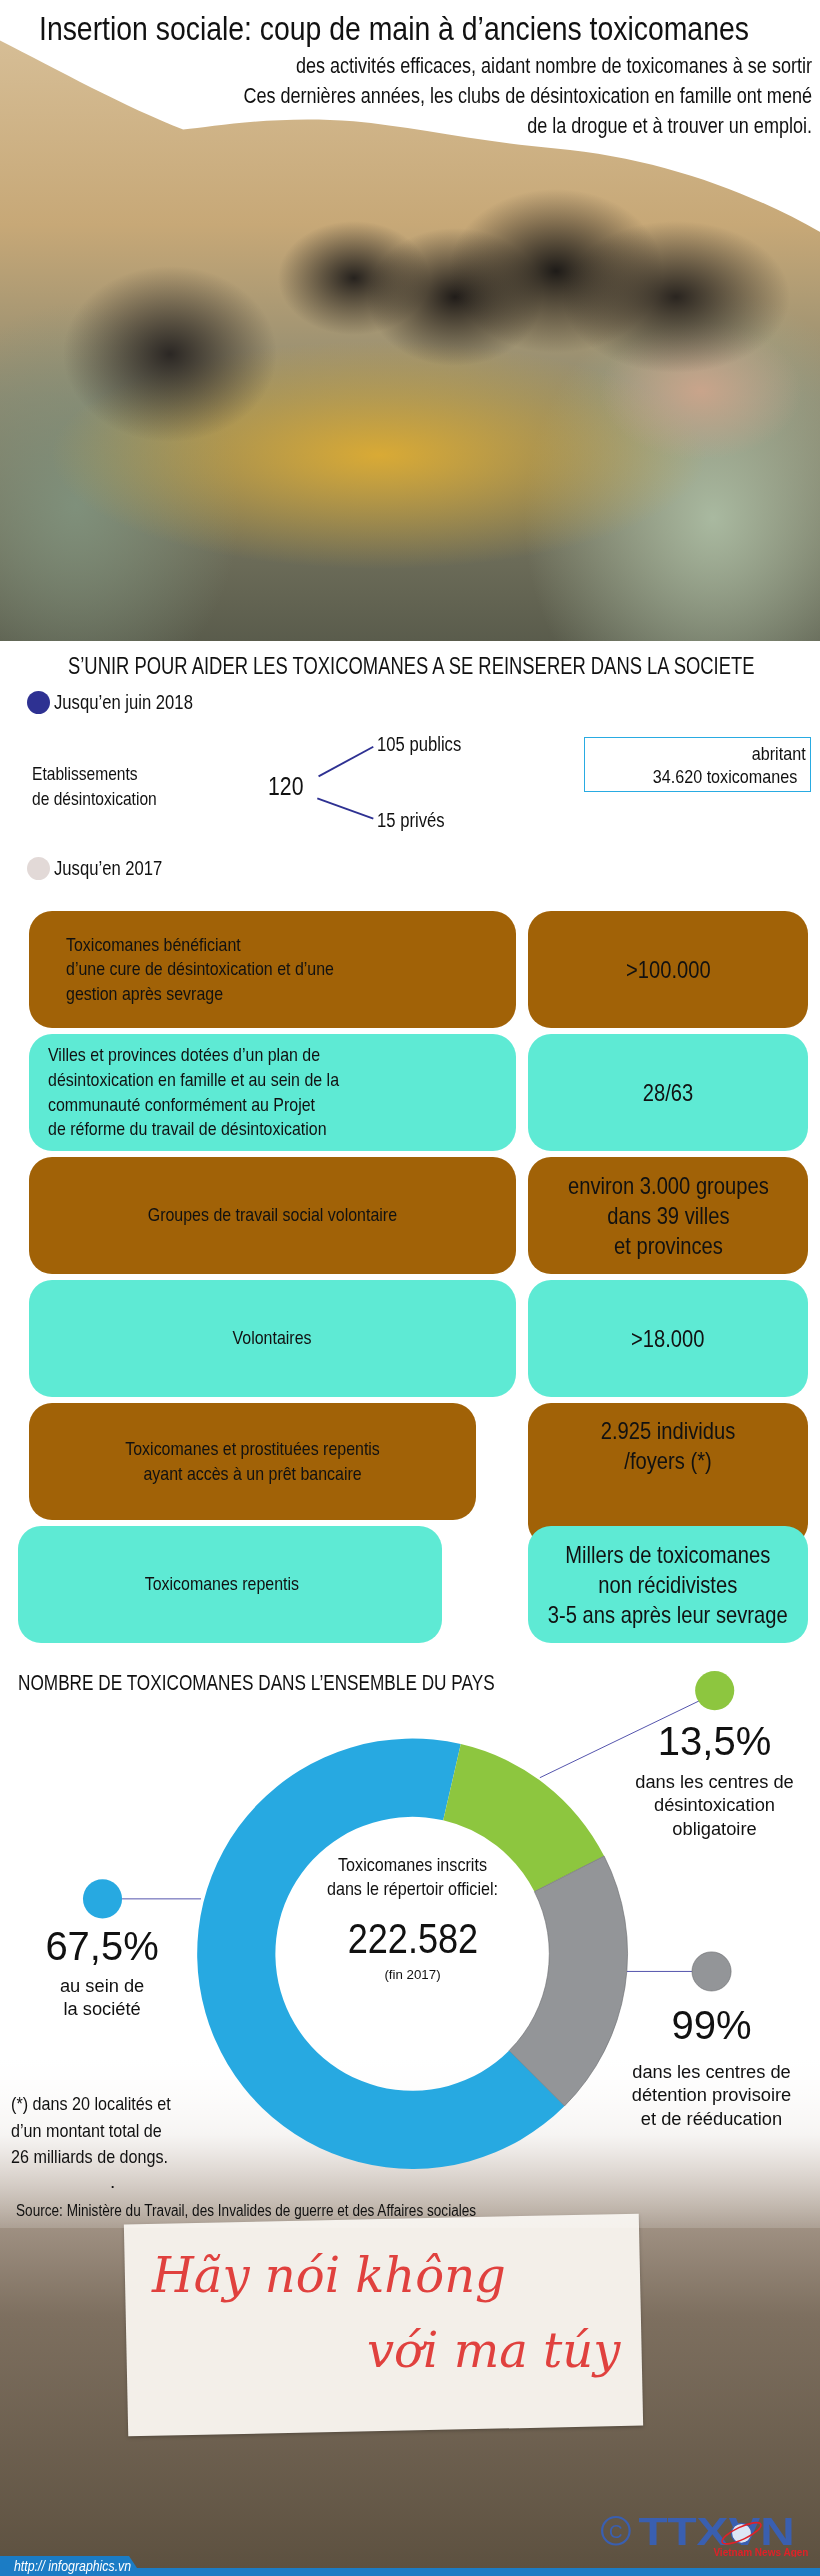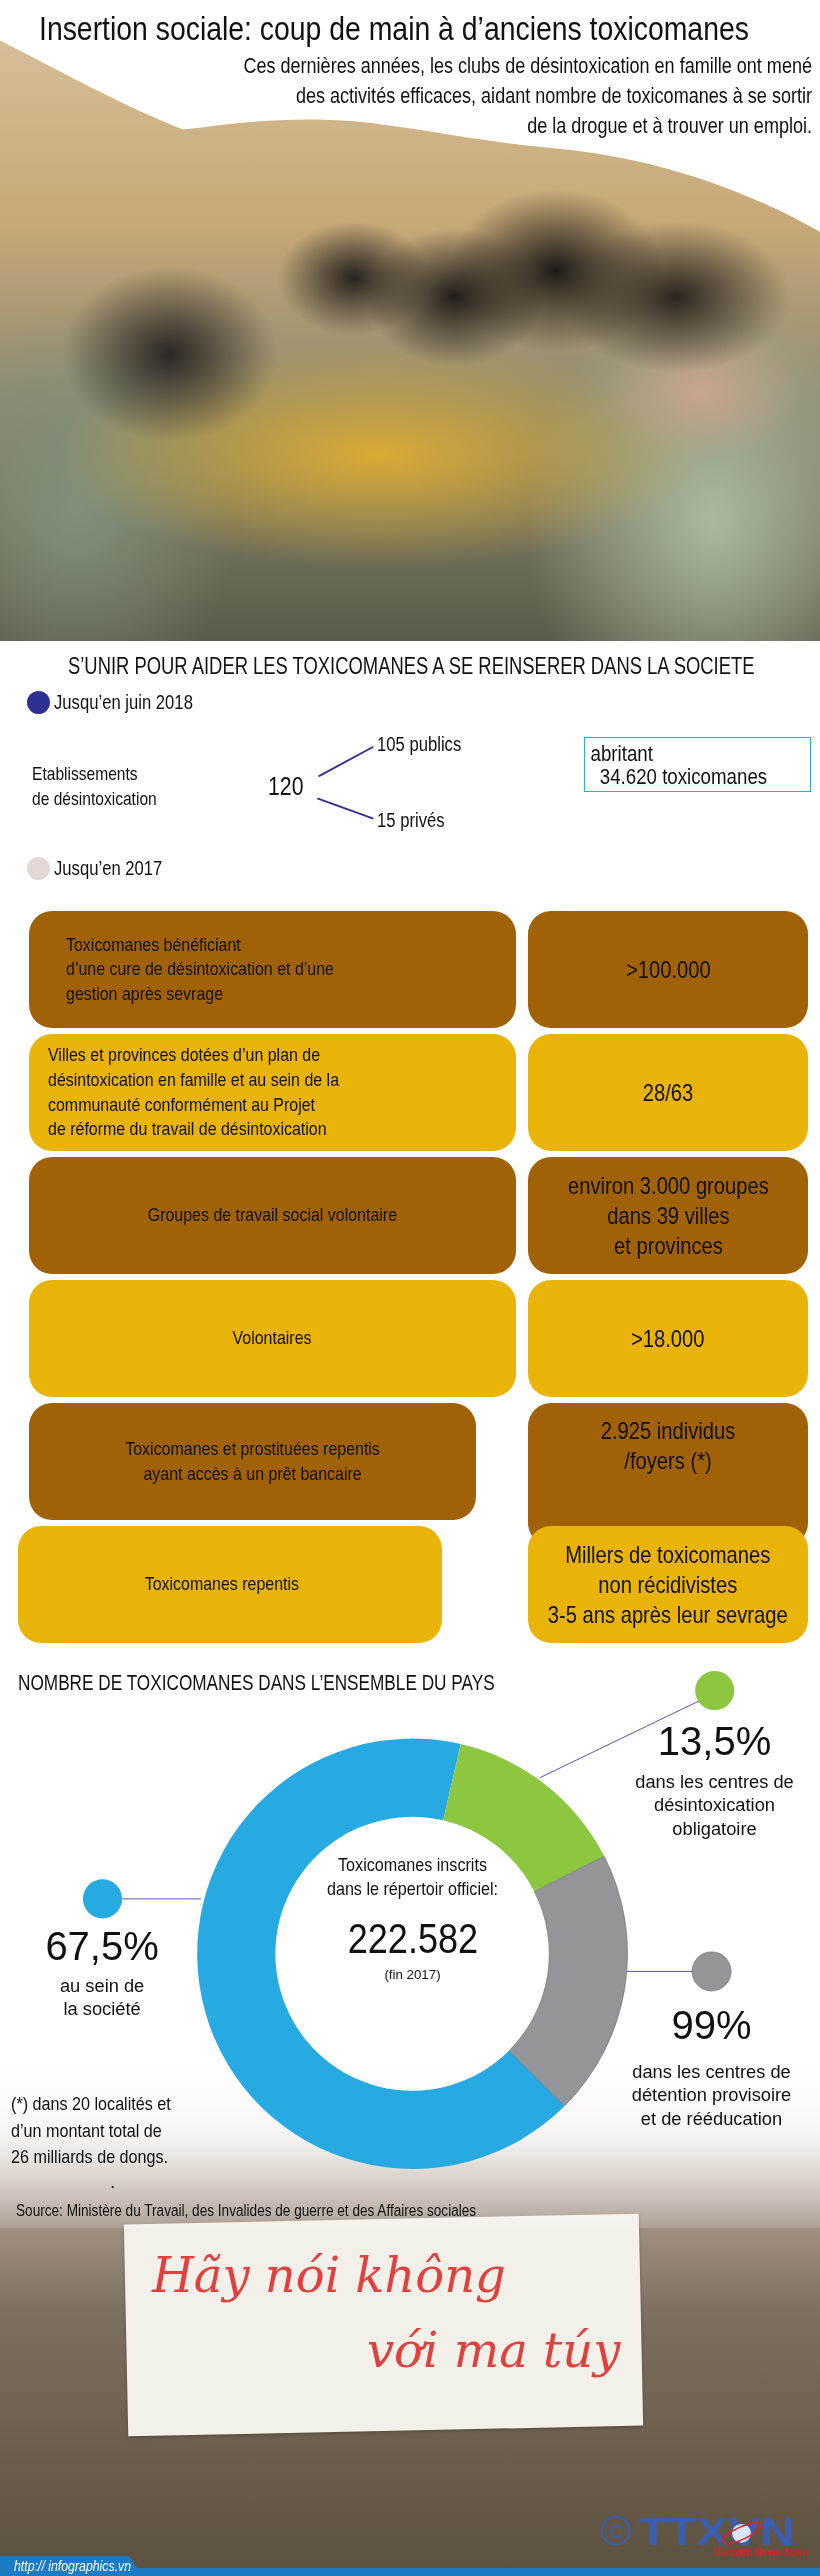--- a/index.html
+++ b/index.html
@@ -47,32 +47,32 @@
   .legend-label { font-size: 19.6px; line-height: 23px; white-space: nowrap; transform: scaleX(0.85); transform-origin: left center; }
 
   #est-label { left: 32px; top: 761px; font-size: 19px; line-height: 25px; transform: scaleX(0.82); transform-origin: left top; white-space: nowrap; }
   #est-total { left: 268px; top: 772px; font-size: 25px; line-height: 28px; transform: scaleX(0.85); transform-origin: left top; }
   #est-public { left: 377px; top: 732px; font-size: 19.6px; line-height: 25px; transform: scaleX(0.85); transform-origin: left top; white-space: nowrap; }
   #est-private { left: 377px; top: 808px; font-size: 19.6px; line-height: 25px; transform: scaleX(0.85); transform-origin: left top; white-space: nowrap; }
   #est-lines { left: 0; top: 726px; width: 442px; height: 107px; }
   #capacity-box {
     left: 584px; top: 737px; width: 225px; height: 53px;
     border: 1.9px solid #29abe2; box-sizing: content-box;
-    display: flex; flex-direction: column; justify-content: center; align-items: flex-start;
-    font-size: 22px; line-height: 23px;
+    display: flex; flex-direction: column; justify-content: center; align-items: flex-end;
+    font-size: 19px; line-height: 23px;
   }
   #capacity-box span { display: block; white-space: nowrap; transform: scaleX(0.85); }
 
   
   .stat-cell {
     border-radius: 23px; display: flex; align-items: center; justify-content: center;
     text-align: center; box-sizing: border-box;
   }
   .stat-cell.gray { background: #a16207; }
-  .stat-cell.cream { background: #eab308; }
+  .stat-cell.cream { background: #5eead4; }
   .stat-label { font-size: 19px; line-height: 24.6px; padding: 0 25px; }
   .stat-label.left { text-align: left; justify-content: flex-start; }
   .stat-label span, .stat-value span { display: block; white-space: nowrap; transform: scaleX(0.84); }
   .stat-label.left span { transform-origin: left center; }
   .stat-value { font-size: 24px; line-height: 30px; }
 
   
   #s2-title {
     left: 17.7px; top: 1669px; font-size: 21.5px; line-height: 28px; white-space: nowrap;
     transform: scaleX(0.8); transform-origin: left top;
@@ -139,24 +139,24 @@
 <body>
 
 <div id="hero-photo" class="abs"></div>
 <svg id="hero-wave" class="abs" viewBox="0 0 1300 380" preserveAspectRatio="none">
   <path d="M0 0 H1300 V368 C1180 300 1040 250 880 235 C760 225 650 200 560 192 C440 182 340 200 290 205 C200 170 90 110 0 64 Z" fill="#ffffff"></path>
 </svg>
 
 <div id="hero-title" class="abs">Insertion sociale: coup de main à d’anciens toxicomanes</div>
 <div id="hero-intro" class="abs">
   <span>
-      <span class="sq">Ces dernières années, les clubs de désintoxication en famille ont mené</span>
+      <span class="sq">des activités efficaces, aidant nombre de toxicomanes à se sortir</span>
     </span>
   <span>
-      <span class="sq">des activités efficaces, aidant nombre de toxicomanes à se sortir</span>
+      <span class="sq">Ces dernières années, les clubs de désintoxication en famille ont mené</span>
     </span>
   <span>
       <span class="sq">de la drogue et à trouver un emploi.</span>
     </span>
 </div>
 
 <div id="s1-title" class="abs">S’UNIR POUR AIDER LES TOXICOMANES A SE REINSERER DANS LA SOCIETE</div>
 
 <div class="abs legend-dot" style="left:26.5px; top:691px; background:#2e3192;"></div>
 <div class="abs legend-label" style="left:54px; top:691px;">Jusqu’en juin 2018</div>

